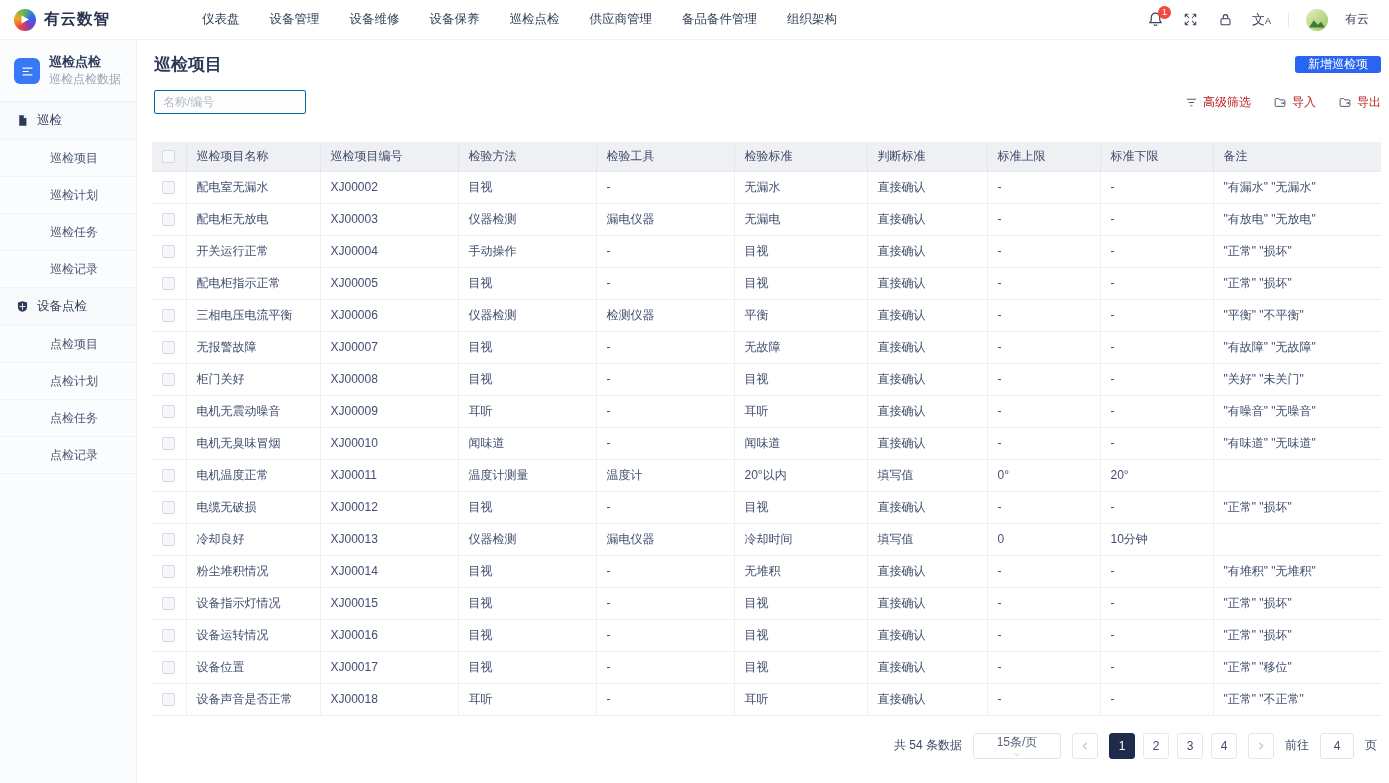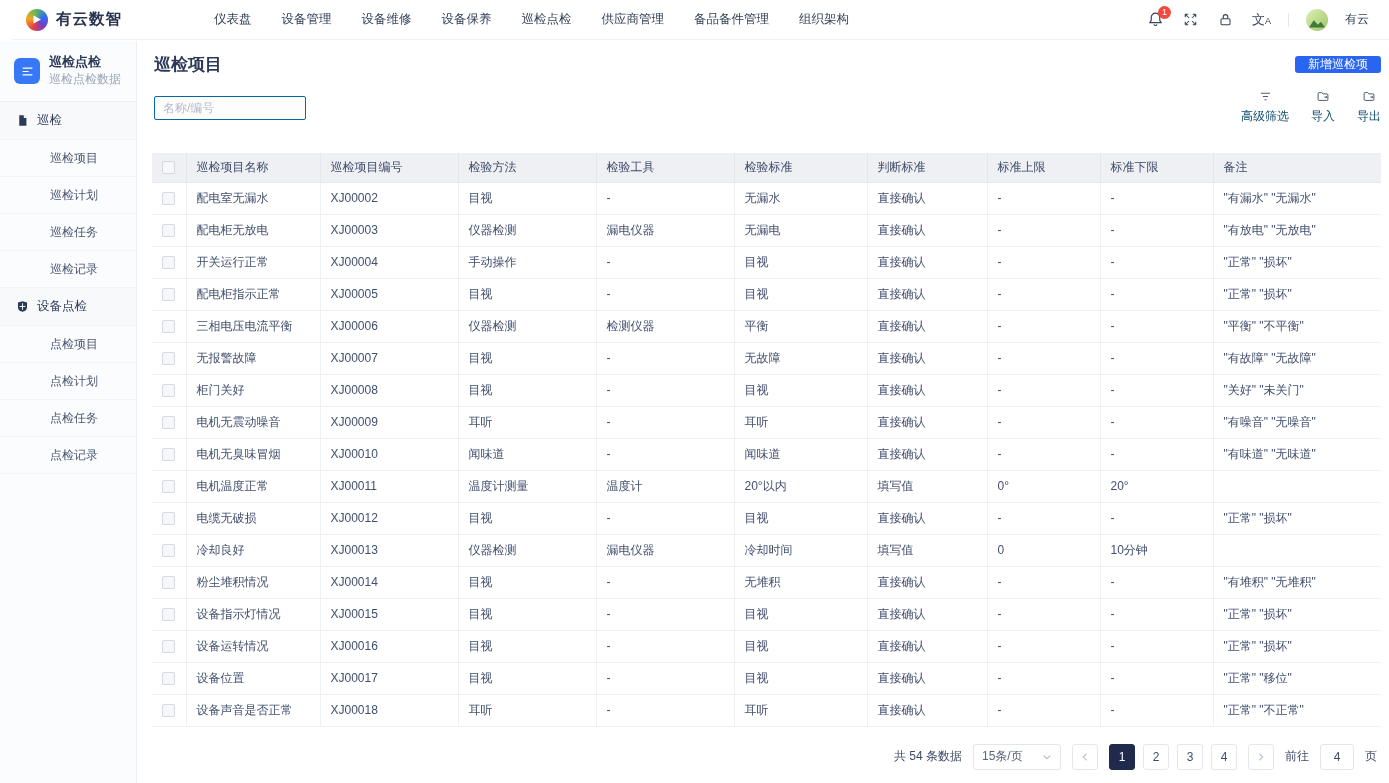--- a/index.html
+++ b/index.html
@@ -1,20 +1,20 @@
 <!DOCTYPE html>
 <html><head>
 <meta charset="utf-8">
 <style>
   * { box-sizing: border-box; margin: 0; padding: 0; }
   html,body { width:1389px; height:783px; overflow:hidden; background:#fff;
     font-family:"Liberation Sans","DejaVu Sans",sans-serif; }
 
   
-  .topbar { position:absolute; top:0; left:12px; right:0; height:40px; background:#fff;
+  .topbar { position:absolute; top:0; left:0; right:0; height:40px; background:#fff;
     border-bottom:1px solid #f0f1f4; display:flex; align-items:center; padding:0 20px 0 14px; }
   .logo { display:flex; align-items:center; gap:8px; }
   .logo-mark { width:22px; height:22px; border-radius:50%; position:relative;
     background:conic-gradient(from 210deg,#e8433f,#f5a623,#58b75c,#2f6bf3,#7a3cc5,#e8433f); }
   .logo-mark::after { content:""; position:absolute; left:6px; top:6px; width:10px; height:10px;
     background:#fff; clip-path:polygon(15% 10%,90% 50%,15% 90%); }
   .logo-text { font-size:15.5px; font-weight:bold; color:#29324e; letter-spacing:1px; }
   .topnav { display:flex; gap:30px; margin-left:92px; }
   .nav-item { font-size:12.5px; color:#333f57; cursor:pointer; white-space:nowrap; }
   .topbar-right { margin-left:auto; display:flex; align-items:center; gap:17px; }
@@ -51,42 +51,42 @@
   .main { position:absolute; top:41px; left:138px; right:0; bottom:0; background:#fff; padding:0 8px 0 14px; }
   .page-head { display:flex; justify-content:space-between; align-items:center; margin-top:12px; padding-left:2px; }
   .page-title { font-size:17px; font-weight:bold; color:#2c3a58; }
   .btn-primary { background:#2965f0; color:#fff; border:none; border-radius:3px; font-size:12px;
     padding:0 13px; cursor:pointer; font-family:inherit; }
   .filter-row { display:flex; justify-content:space-between; align-items:center; margin-top:14px; padding-left:2px; }
   .search-input { width:152px; height:24px; border:1px solid #0369a1; border-radius:2px; padding:0 8px;
     font-size:12px; color:#333f57; background:#fdfdfe; outline:none; font-family:inherit; }
   .search-input::placeholder { color:#b3bac7; }
   .tools { display:flex; align-items:center; gap:22px; }
-  .tool { display:flex; align-items:center; gap:5px; font-size:12px; color:#0c4a6e; cursor:pointer;flex-direction:column; }
+  .tool { display:flex; align-items:center; gap:5px; font-size:12px; color:#b91c1c; cursor:pointer; }
   .tool svg { stroke:#3d4a66; fill:none; stroke-width:1.4; }
 
   table { width:100%; margin-top:28px; border-collapse:collapse; table-layout:fixed; }
   col.c-cb{width:34px;} col.c-name{width:134px;} col.c-code{width:138px;} col.c-method{width:138px;}
   col.c-tool{width:138px;} col.c-std{width:133px;} col.c-judge{width:120px;} col.c-up{width:113px;}
   col.c-low{width:113px;}
   th { background:#eef0f4; height:29px; font-size:12px; font-weight:normal; color:#3f4b68;
     text-align:left; padding:0 10px; border-right:1px solid #e3e6ec; border-bottom:1px solid #e6e9ef; }
   th:last-child { border-right:none; }
   td { height:32px; font-size:12px; color:#414e6d; padding:0 10px; border-right:1px solid #eef0f4;
     border-bottom:1px solid #eef0f4; white-space:nowrap; overflow:hidden; }
   td:last-child { border-right:none; }
   .cb-cell { text-align:center; padding:0; }
   .checkbox { display:inline-block; width:13px; height:13px; border:1px solid #d4d9e2; border-radius:2px;
     background:#f6f7f9; vertical-align:middle; cursor:pointer; }
 
   
   .pagination { display:flex; justify-content:flex-end; align-items:center; gap:11px; margin-top:17px;
     font-size:12px; color:#3f4b68; padding-right:4px; }
   .page-size { width:88px; height:26px; border:1px solid #e2e5ec; border-radius:3px; display:flex;
-    align-items:center; justify-content:space-between; padding:0 8px; color:#5b6579; cursor:pointer; background:#fff; }
+    align-items:center; justify-content:space-between; padding:0 8px; color:#5b6579; cursor:pointer; background:#fff;flex-direction:column; }
   .pg-btn { width:26px; height:26px; border:1px solid #e4e7ee; border-radius:3px; background:#fff;
     display:flex; align-items:center; justify-content:center; font-size:12px; color:#3f4b68;
     cursor:pointer; font-family:inherit; }
   .pg-btn.active { background:#1f2a4d; border-color:#1f2a4d; color:#fff; }
   .pg-btn svg { stroke:#c3c9d5; fill:none; stroke-width:1.6; }
   .page-btns { display:flex; gap:8px; }
   .goto-input { width:34px; height:26px; border:1px solid #e2e5ec; border-radius:3px; text-align:center;
     font-size:12px; color:#3f4b68; outline:none; font-family:inherit; }
 </style>
 </head>

